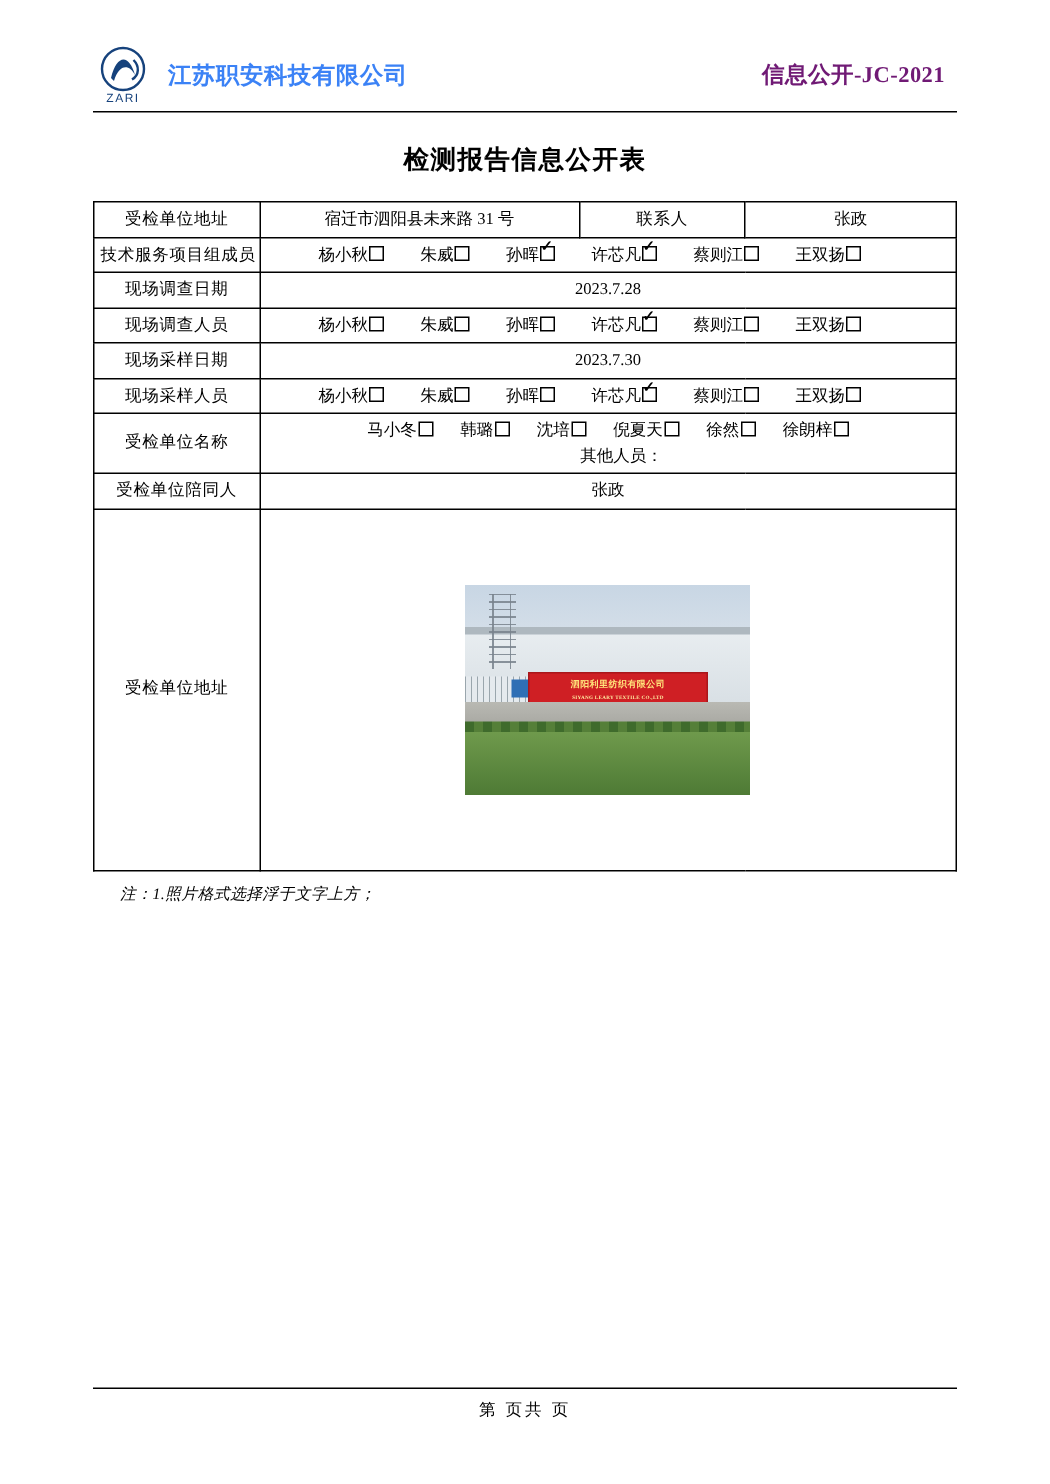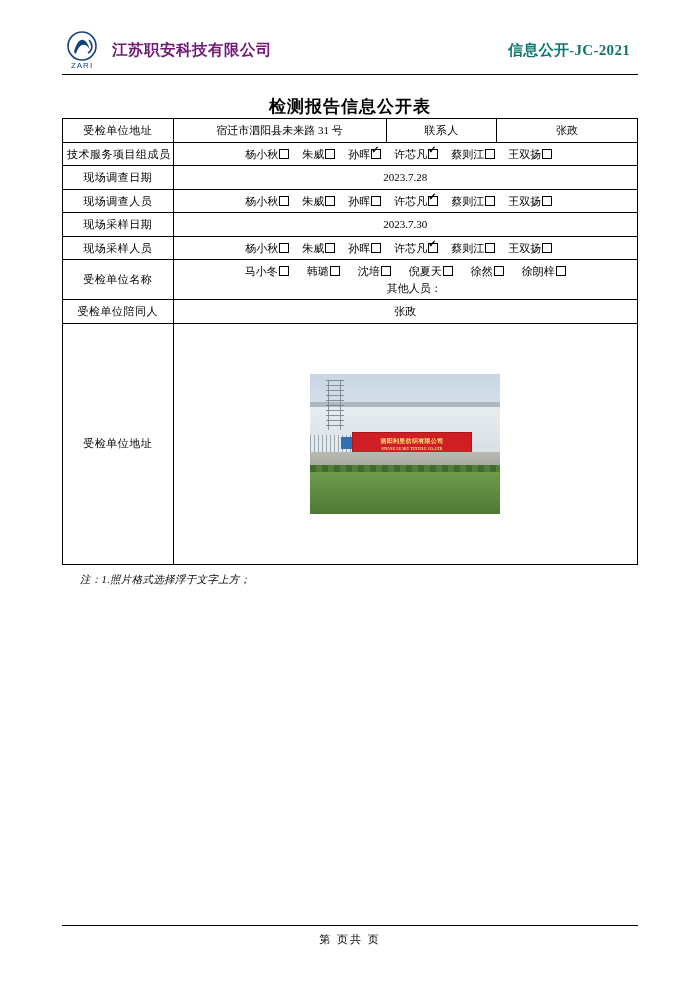--- a/index.html
+++ b/index.html
@@ -41,40 +41,40 @@
     height: 40px;
     position: relative;
     flex: none;
   }
   .logo-mark svg { display: block; }
   .company-name {
     font-family: "Liberation Serif", serif;
     font-size: 15.5px;
     font-weight: bold;
     letter-spacing: 0.5px;
-    color: #701a75;
+    color: #3b82f6;
     white-space: nowrap;
   }
   .header-right {
     position: absolute;
     right: 8px;
     top: 50%;
     transform: translateY(-50%);
     font-size: 15px;
-    color: #0f766e;
+    color: #701a75;
     font-weight: bold;
     letter-spacing: 0.3px;
     white-space: nowrap;
   }
   
   .doc-title {
     text-align: center;
     font-size: 17px;
     font-weight: bold;
-    margin: 20px 0 0 0;
+    margin: 20px 0 16px 0;
     letter-spacing: 1px;
   }
   
   table.main {
     width: 100%;
     border-collapse: collapse;
     table-layout: fixed;
     font-size: 11px;
   }
   table.main td {
@@ -103,21 +103,21 @@
     content: "✓";
     position: absolute;
     left: -1px;
     top: -5px;
     font-size: 10px;
     line-height: 10px;
     font-weight: bold;
   }
   .person {
     display: inline-block;
-    margin-right: 13px;
+    margin-right: 24px;
     white-space: nowrap;
   }
   .people-row {
     text-align: center;
   }
   .lab-cell {
     text-align: left;
     padding-left: 22px !important;
     line-height: 1.9;
   }

